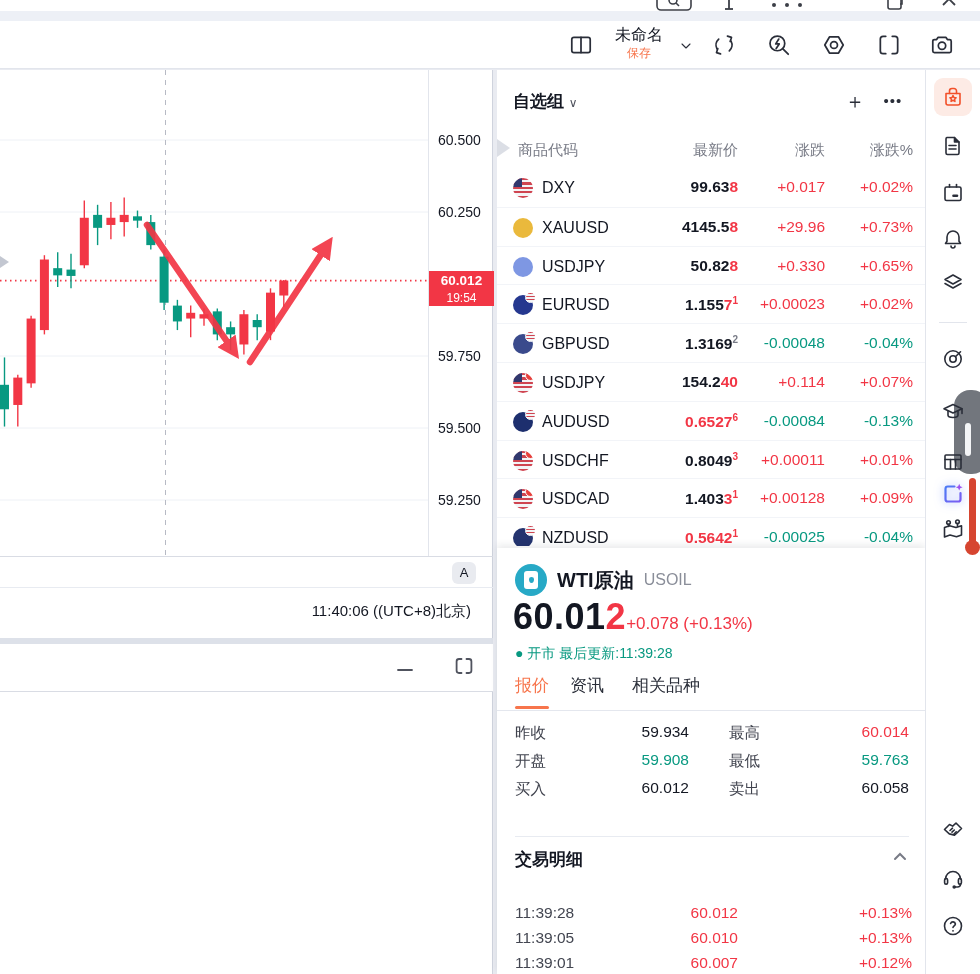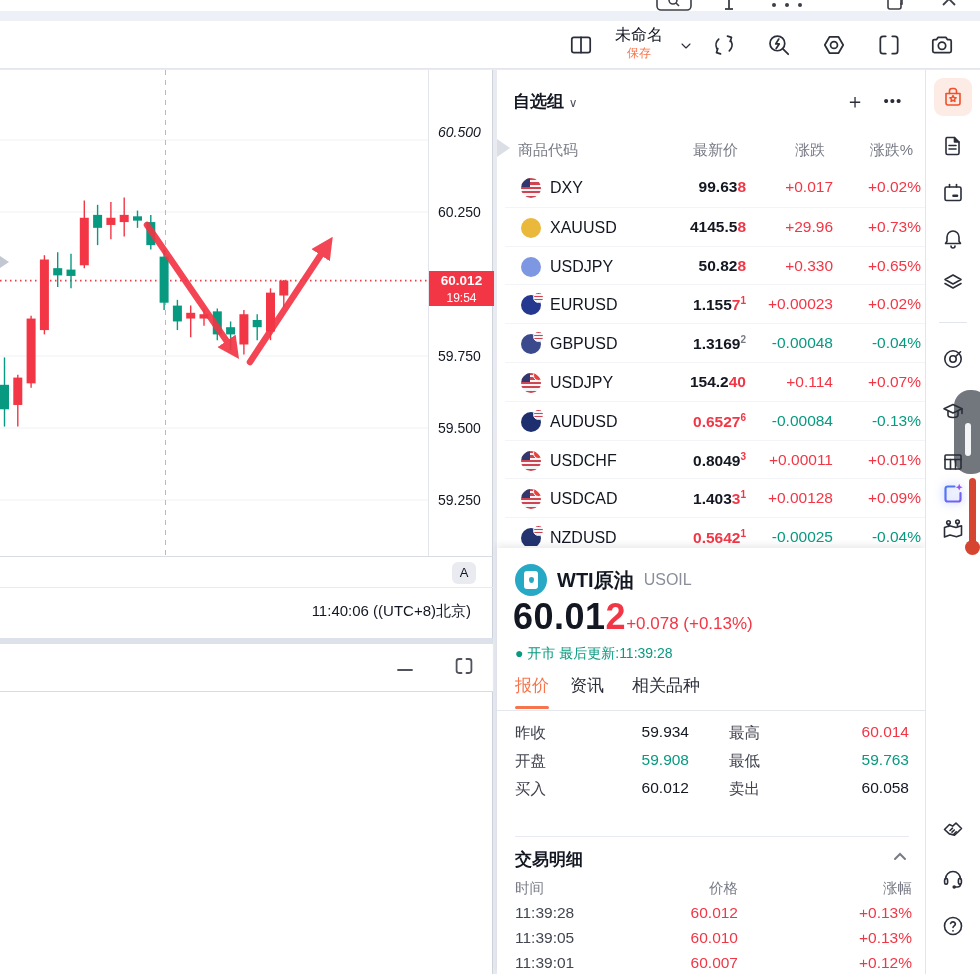--- a/index.html
+++ b/index.html
@@ -45,21 +45,21 @@
   .panel2-header svg { width:22px; height:22px; stroke:#50535e; fill:none; stroke-width:1.8; stroke-linecap:round; }
 
   
   #watchlist { position:absolute; left:0; top:0; width:428px; height:476px; overflow:hidden; }
   #wl-header { position:absolute; left:16px; top:10px; right:14px; height:44px; }
   #wl-group { font-size:17px; font-weight:bold; color:#131722; line-height:44px; cursor:pointer; }
   #wl-group .chev { font-weight:normal; color:#50535e; font-size:12px; }
   .wl-tool { position:absolute; top:10px; width:24px; height:24px; color:#2a2e39; font-size:20px; text-align:center; line-height:22px; cursor:pointer; }
   #wl-cols { position:absolute; left:0; top:65px; width:428px; height:31px; font-size:15px; color:#787b86; }
   .colmark { position:absolute; left:0; top:4px; width:0; height:0; border-top:9px solid transparent; border-bottom:9px solid transparent; border-left:13px solid #ccd0da; opacity:.7; }
-  #wl-rows { position:absolute; left:0; top:98px; width:428px;margin-left:8px; }
+  #wl-rows { position:absolute; left:0; top:98px; width:428px; }
   .wl-row { position:relative; height:38.8px; border-top:1px solid #f2f4f8; cursor:pointer; }
   .wl-row:first-child { border-top:none; }
   .wl-sym { position:absolute; left:16px; top:9px; height:22px; display:flex; align-items:center; gap:9px; font-size:16px; color:#131722; }
   .flag { position:relative; width:20px; height:20px; border-radius:50%; flex:0 0 20px; }
   .flag.us-style { background:repeating-linear-gradient(180deg,#cf4450 0 2.2px,#f3f4f6 2.2px 4.4px); overflow:hidden; }
   .flag.us-style::before { content:""; position:absolute; left:0; top:0; width:9px; height:9px; background:#30386e; border-radius:50% 0 0 0; }
   .flag .fbadge { position:absolute; right:-3px; top:-3px; width:11px; height:11px; border-radius:50%; border:1.5px solid #fff; }
   .fbadge.us-style { background:repeating-linear-gradient(180deg,#cf4450 0 1.5px,#f3f4f6 1.5px 3px); }
   .rcell { position:absolute; top:10px; font-size:15.5px; text-align:right; }
   .c-price { right:187px; font-weight:bold; color:#131722; }
@@ -264,21 +264,21 @@
             <marker id="ah" markerWidth="3.4" markerHeight="3.4" refX="0.4" refY="1.7" orient="auto" markerUnits="strokeWidth">
               <path d="M0,0 L3.4,1.7 L0,3.4 Z" fill="#f23645"></path>
             </marker>
           </defs>
           <line x1="147" y1="155" x2="228" y2="273" stroke="#f23645" stroke-width="6.5" stroke-linecap="round" marker-end="url(#ah)" opacity="0.92"></line>
           <line x1="250" y1="292" x2="322" y2="183" stroke="#f23645" stroke-width="6.5" stroke-linecap="round" marker-end="url(#ah)" opacity="0.92"></line>
         </svg>
       <div id="axis">
         <div class="price-tag main" id="ptag" style="top: 200.544px;">60.012</div>
         <div class="price-tag cd" id="ptag-cd" style="top: 219.544px;">19:54</div>
-      <div class="axis-label" style="top: 54px; font-style: italic;">60.500</div>
+      <div class="axis-label" style="top: 62px;">60.500</div>
           <div class="axis-label" style="top: 134px;">60.250</div>
           <div class="axis-label" style="top: 278px;">59.750</div>
           <div class="axis-label" style="top: 350px;">59.500</div>
           <div class="axis-label" style="top: 422px;">59.250</div>
         </div>
     </div>
     <div class="time-axis-row">
       <div class="a-badge">A</div>
     </div>
     <div class="clock-row">
@@ -458,25 +458,20 @@
     <span class="st-v2 flat">60.058</span>
           </div>
         </div>
       <div id="trades-div"></div>
       <div id="trades-title">交易明细</div>
       <span id="trades-collapse">
         <svg viewBox="0 0 18 18">
             <polyline points="4,11 9,6 14,11"></polyline>
           </svg>
       </span>
-      <div id="trades-cols">
-        <span class="tc-t">时间</span>
-        <span class="tc-p">价格</span>
-        <span class="tc-pct">涨幅</span>
-      </div>
       <div id="trade-rows">
           <div class="trade-row">
             <span class="tr-t">11:39:28</span>
     <span class="tr-p up">60.012</span>
     <span class="tr-pct up">+0.13%</span>
           </div>
           <div class="trade-row">
             <span class="tr-t">11:39:05</span>
     <span class="tr-p up">60.010</span>
     <span class="tr-pct up">+0.13%</span>

